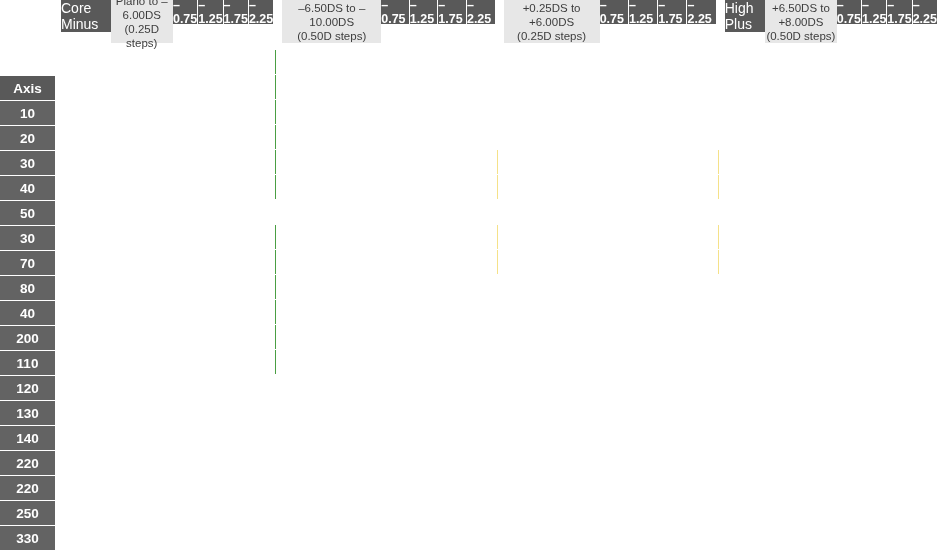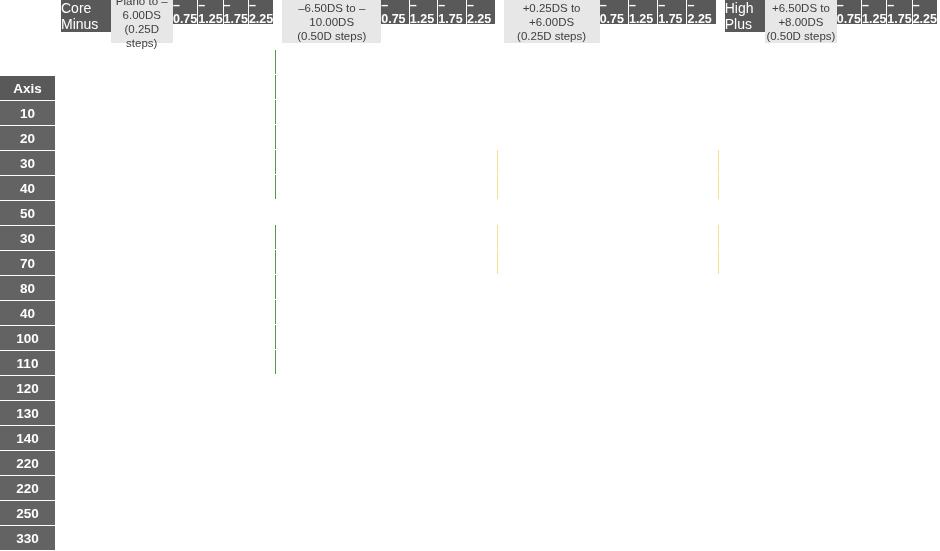--- a/index.html
+++ b/index.html
@@ -138,21 +138,21 @@
     <div id="axis-cells">
         <div class="axis-cell">10</div>
         <div class="axis-cell">20</div>
         <div class="axis-cell">30</div>
         <div class="axis-cell">40</div>
         <div class="axis-cell">50</div>
         <div class="axis-cell">30</div>
         <div class="axis-cell">70</div>
         <div class="axis-cell">80</div>
         <div class="axis-cell">40</div>
-        <div class="axis-cell">100</div>
+        <div class="axis-cell">200</div>
         <div class="axis-cell">110</div>
         <div class="axis-cell">120</div>
         <div class="axis-cell">130</div>
         <div class="axis-cell">140</div>
         <div class="axis-cell">220</div>
         <div class="axis-cell">220</div>
         <div class="axis-cell">250</div>
         <div class="axis-cell">330</div>
       </div>
   </div>

